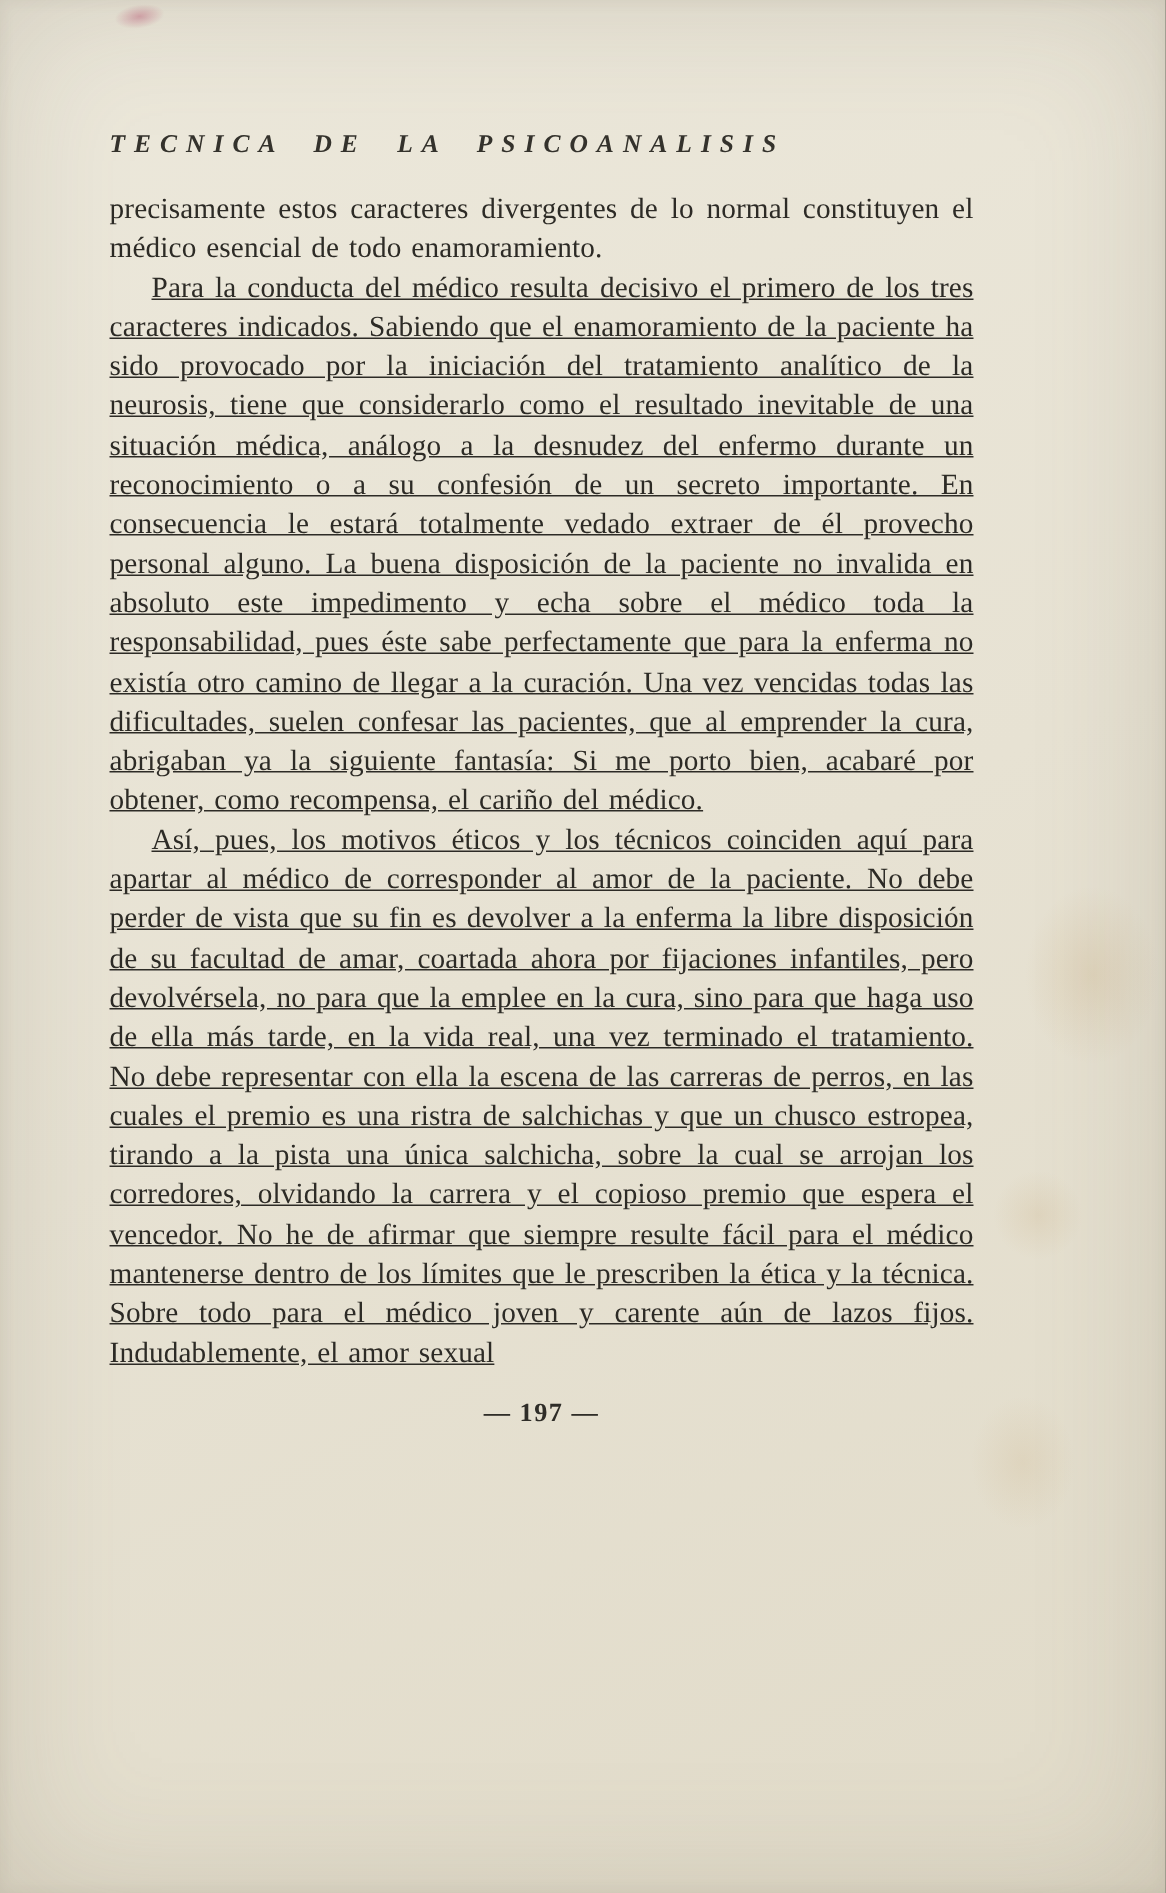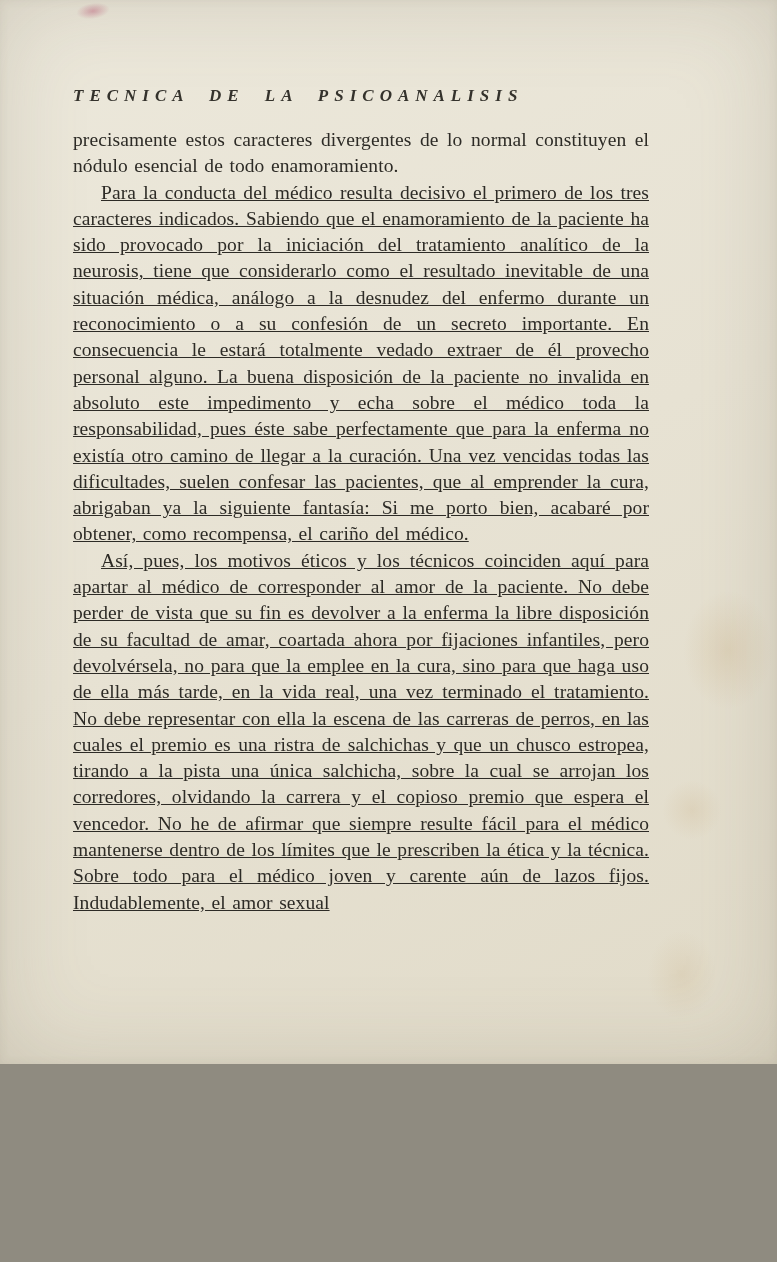--- a/index.html
+++ b/index.html
@@ -3,21 +3,21 @@
 <meta charset="utf-8">
 <style>
   html, body {
     margin: 0;
     padding: 0;
     background: #8f8b80;
   }
   .page {
     position: relative;
     width: 777px;
-    height: 1064px;
+    height: 1262px;
     margin: 0 auto;
     box-sizing: border-box;
     padding: 86px 128px 40px 73px;
     background: linear-gradient(155deg, #ece8db 0%, #e7e2d3 50%, #e1dbc9 100%);
     font-family: "Liberation Serif", "DejaVu Serif", serif;
     color: #2d2b26;
     overflow: hidden;
   }
   
   .page::after {
@@ -94,19 +94,20 @@
 <div class="page">
 
   <div class="corner-mark"></div>
   <div class="stain stain-1"></div>
   <div class="stain stain-2"></div>
   <div class="stain stain-3"></div>
 
   <header class="running-head">TECNICA DE LA PSICOANALISIS</header>
 
   <main class="text-block">
-    <p class="para">precisamente estos caracteres divergentes de lo normal constituyen el nódulo esencial de todo enamoramiento.</p>
+    <p class="para">precisamente estos caracteres divergentes de lo normal constituyen el médico esencial de todo enamoramiento.</p>
     <p class="para indent">Para la conducta del médico resulta decisivo el primero de los tres caracteres indicados. Sabiendo que el enamoramiento de la paciente ha sido provocado por la iniciación del tratamiento analítico de la neurosis, tiene que considerarlo como el resultado inevitable de una situación médica, análogo a la desnudez del enfermo durante un reconocimiento o a su confesión de un secreto importante. En consecuencia le estará totalmente vedado extraer de él provecho personal alguno. La buena disposición de la paciente no invalida en absoluto este impedimento y echa sobre el médico toda la responsabilidad, pues éste sabe perfectamente que para la enferma no existía otro camino de llegar a la curación. Una vez vencidas todas las dificultades, suelen confesar las pacientes, que al emprender la cura, abrigaban ya la siguiente fantasía: Si me porto bien, acabaré por obtener, como recompensa, el cariño del médico.</p>
     <p class="para indent">Así, pues, los motivos éticos y los técnicos coinciden aquí para apartar al médico de corresponder al amor de la paciente. No debe perder de vista que su fin es devolver a la enferma la libre disposición de su facultad de amar, coartada ahora por fijaciones infantiles, pero devolvérsela, no para que la emplee en la cura, sino para que haga uso de ella más tarde, en la vida real, una vez terminado el tratamiento. No debe representar con ella la escena de las carreras de perros, en las cuales el premio es una ristra de salchichas y que un chusco estropea, tirando a la pista una única salchicha, sobre la cual se arrojan los corredores, olvidando la carrera y el copioso premio que espera el vencedor. No he de afirmar que siempre resulte fácil para el médico mantenerse dentro de los límites que le prescriben la ética y la técnica. Sobre todo para el médico joven y carente aún de lazos fijos. Indudablemente, el amor sexual</p>
   </main>
 
+  <footer class="page-number">— 197 —</footer>
 
 </div>
 
 </body></html>

